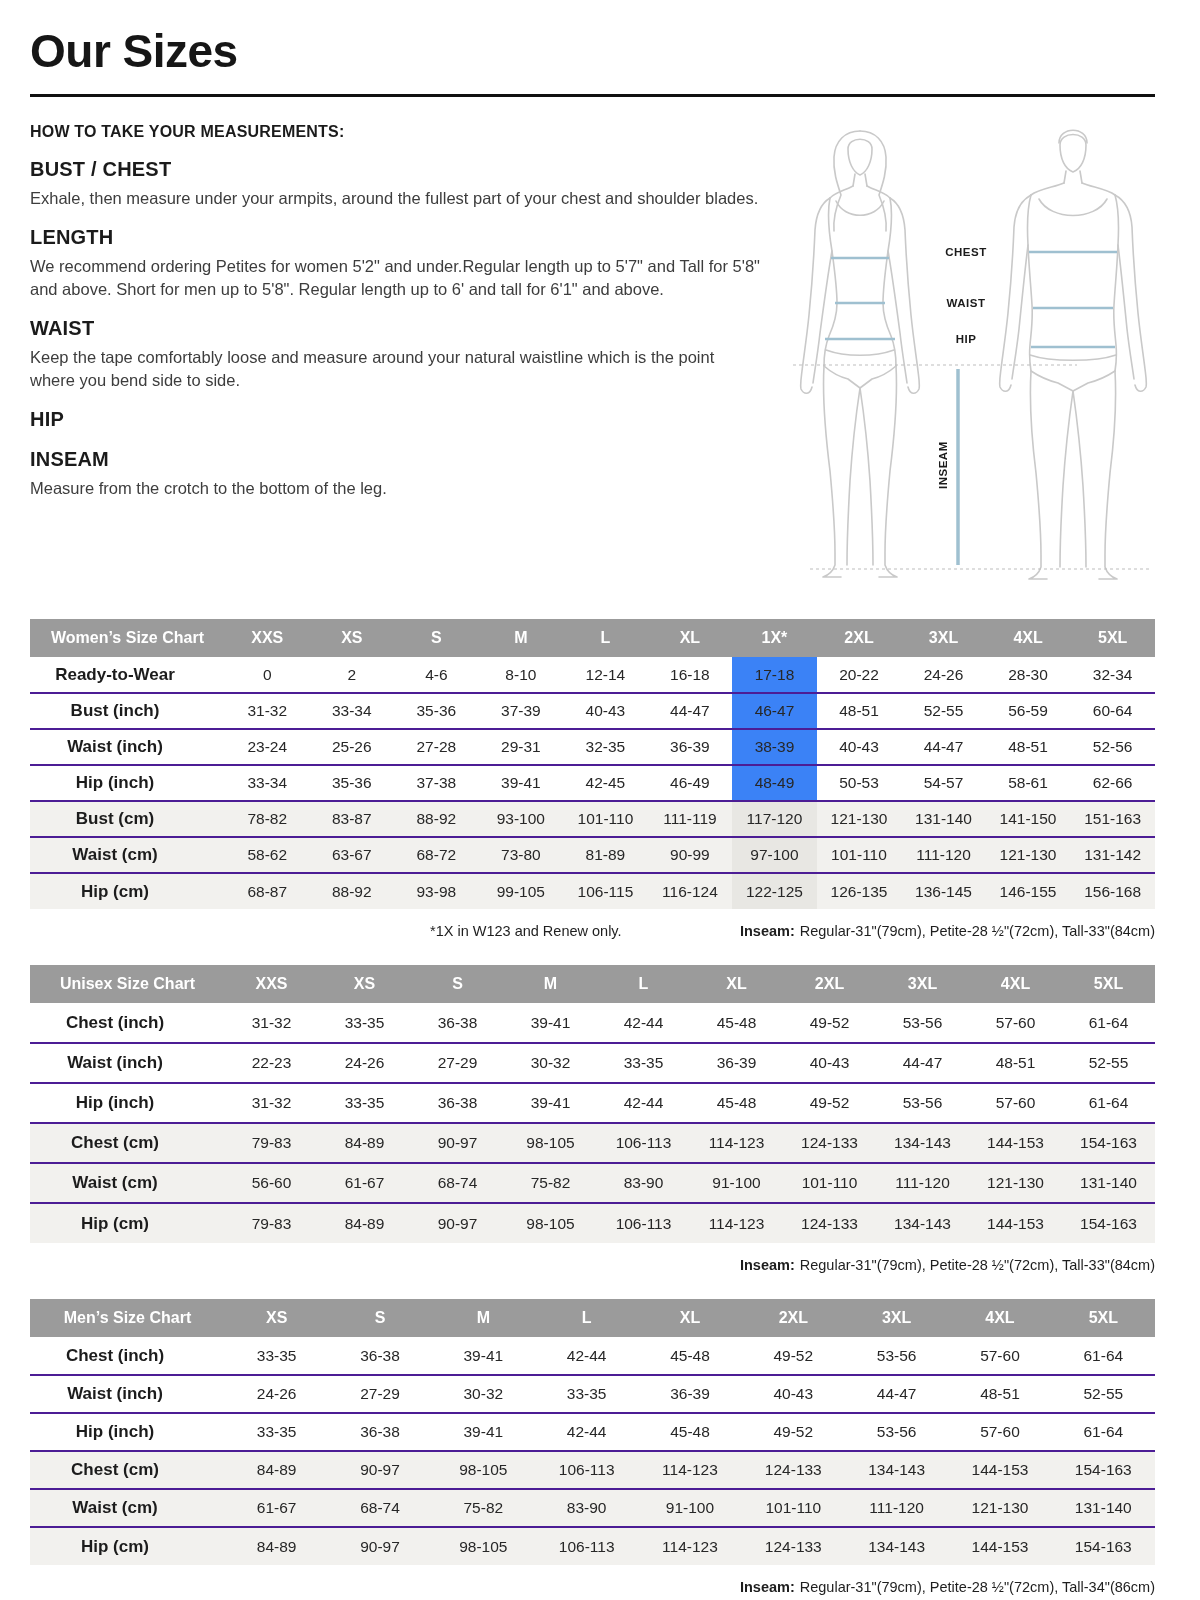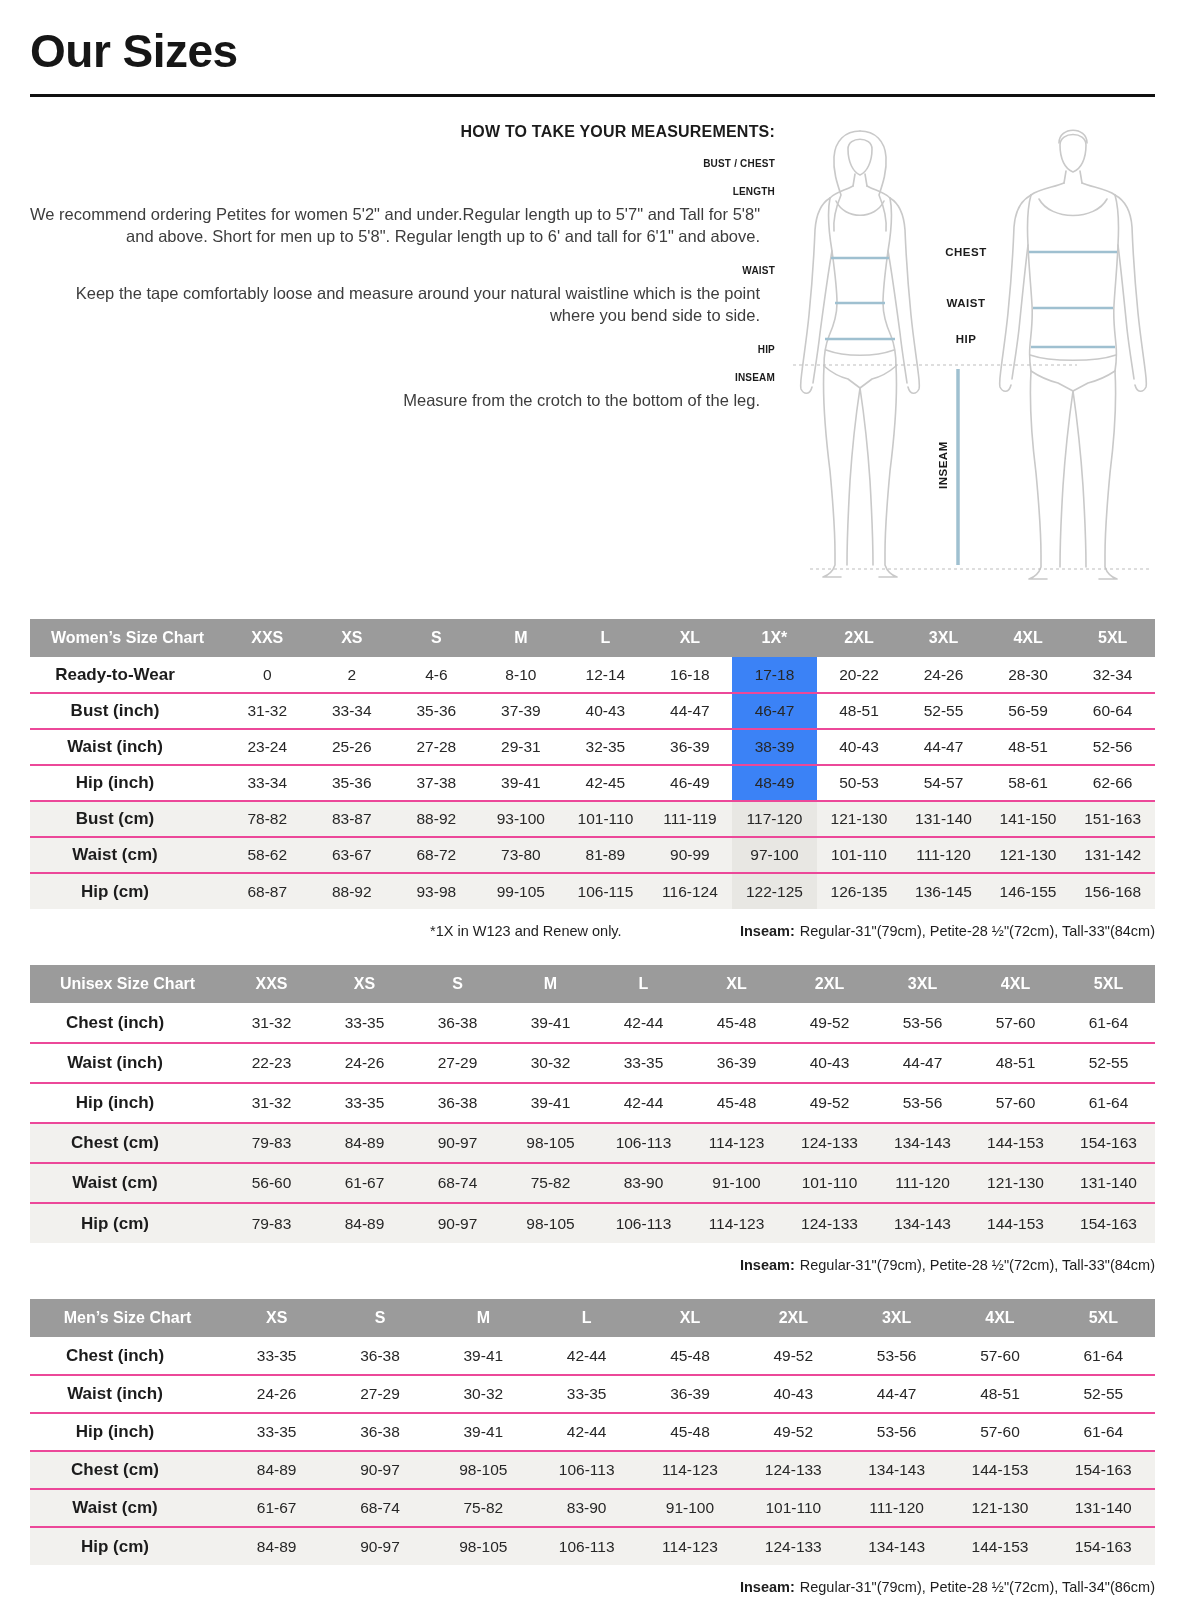--- a/index.html
+++ b/index.html
@@ -4,43 +4,43 @@
 <style>
   html,body { margin:0; padding:0; background:#ffffff; }
   body { font-family:"Liberation Sans", sans-serif; color:#222; width:1200px; }
   .page { width:1200px; min-height:1600px; box-sizing:border-box; padding:24px 45px 30px 30px; }
 
   
   .page-title { font-size:46px; font-weight:800; color:#161616; margin:0 0 16px 0; letter-spacing:-0.5px; }
   .title-rule { border:none; border-top:3px solid #101010; margin:0 0 22px 0; }
 
   
-  .top-content { display:flex; align-items:flex-start;text-align:right; }
+  .top-content { display:flex; align-items:flex-start; }
   .instructions { width:745px; flex:0 0 auto; }
   .how-to { font-size:16px; font-weight:700; color:#1b1b1b; margin:4px 0 16px 0; letter-spacing:.2px; }
-  .m-section h3 { font-size:10px; font-weight:700; color:#1b1b1b; margin:17px 0 6px 0; letter-spacing:.2px; }
+  .m-section h3 { font-size:20px; font-weight:700; color:#1b1b1b; margin:17px 0 6px 0; letter-spacing:.2px; }
   .m-section p { font-size:16.5px; line-height:1.36; color:#3d3d3d; margin:0; max-width:730px; }
 
   .diagram { flex:1; display:flex; justify-content:flex-end; padding-top:2px; }
   .fig-outline { fill:none; stroke:#c9c9c9; stroke-width:1.6; stroke-linecap:round; stroke-linejoin:round; }
   .measure-line { stroke:#9fc0d0; stroke-width:2.6; }
   .inseam-line { stroke:#9fc0d0; stroke-width:3.5; }
   .dash-line { stroke:#bdbdbd; stroke-width:1.2; stroke-dasharray:3 3; }
   .fig-label { font-family:"Liberation Sans",sans-serif; font-size:11.5px; font-weight:700; fill:#1b1b1b; letter-spacing:.5px; }
 
   
   .table-block { margin-top:26px; }
   .size-table { width:1125px; border-collapse:collapse; table-layout:fixed; }
   .size-table thead th { background:#9b9b9b; color:#ffffff; font-size:16px; font-weight:700; height:38px; text-align:center; padding:0; }
   .size-table thead th.tbl-title { font-weight:600; font-size:16px; }
   .size-table thead th:first-child { width:195px; }
   .size-table tbody tr { height:36px; }
   .size-table.unisex tbody tr { height:40px; }
   .size-table.men tbody tr { height:38px; }
-  .size-table tbody tr + tr { border-top:2px solid #ec4899; }
+  .size-table tbody tr + tr { border-top:2px solid #4c1d95; }
   .size-table tbody th.row-label { padding-right:26px; font-size:17px; font-weight:700; color:#1c1c1c; }
   .size-table tbody td { text-align:center; font-size:15.5px; color:#272727; padding:0; }
   .size-table tbody tr.shaded { background:#f2f1ee; }
   .size-table tbody td.hl { background:#3b82f6; }
   .size-table tbody tr.shaded td.hl { background:#e8e7e3; }
 
   .footnote-row { display:flex; width:1125px; font-size:14.5px; color:#1e1e1e; margin:14px 0 10px 0;gap:25px; }
   .fn-left { margin-left:400px; }
   .fn-right { margin-left:auto; }
   .fn-right b { font-weight:700;text-align:right; }
@@ -53,20 +53,21 @@
 
   <h1 class="page-title">Our Sizes</h1>
   <hr class="title-rule">
 
   <div class="top-content">
     <div class="instructions">
       <h2 class="how-to">HOW TO TAKE YOUR MEASUREMENTS:</h2>
 
       <div class="m-section">
         <h3>BUST / CHEST</h3>
+        <p>Exhale, then measure under your armpits, around the fullest part of your chest and shoulder blades.</p>
       </div>
       <div class="m-section">
         <h3>LENGTH</h3>
         <p>We recommend ordering Petites for women 5'2" and under.Regular length up to 5'7" and Tall for 5'8" and above. Short for men up to 5'8". Regular length up to 6' and tall for 6'1" and above.</p>
       </div>
       <div class="m-section">
         <h3>WAIST</h3>
         <p>Keep the tape comfortably loose and measure around your natural waistline which is the point where you bend side to side.</p>
       </div>
       <div class="m-section">

